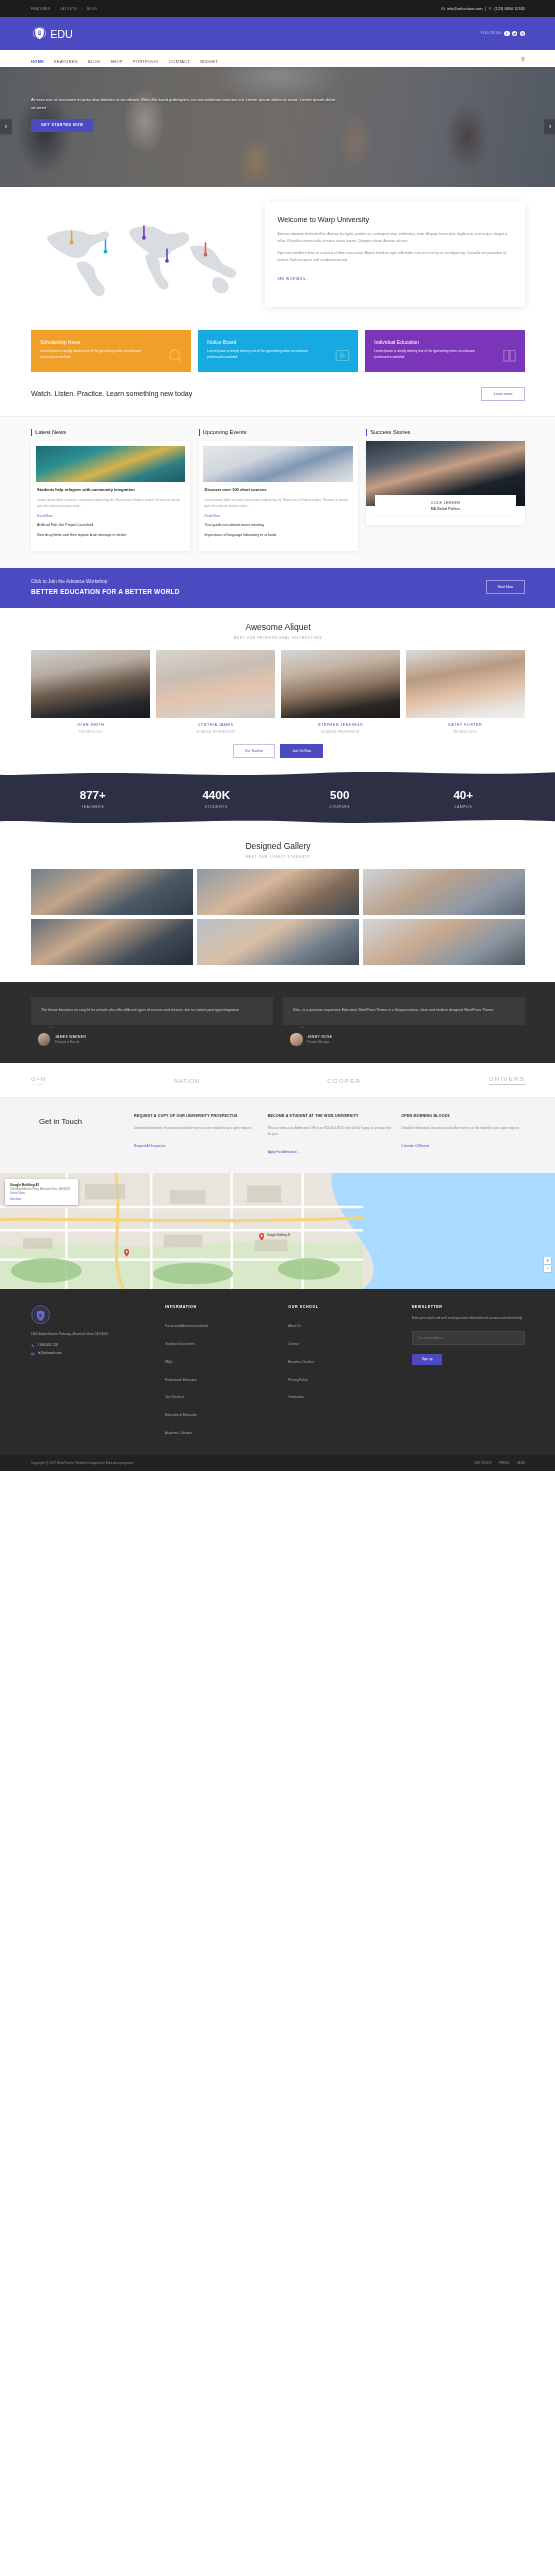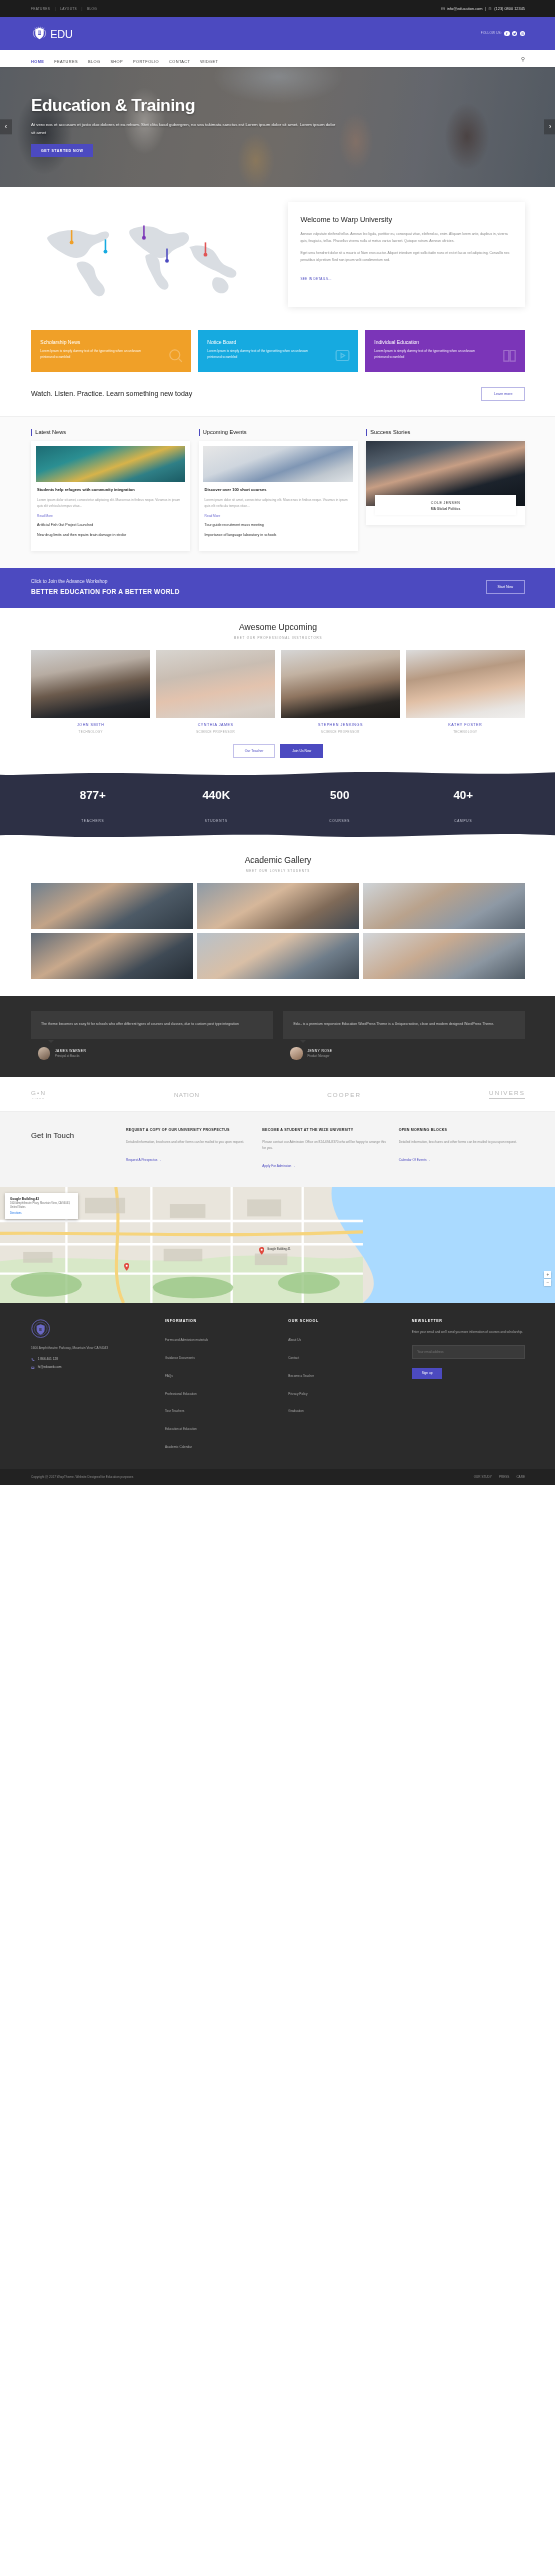--- a/index.html
+++ b/index.html
@@ -55,21 +55,21 @@
   .hero p { color:#f0f0f0; font-size:4.3px; line-height:1.75; max-width:309px;
             text-shadow:0 0.8px 1.5px rgba(0,0,0,.4); }
   .hero-btn { display:inline-block; margin-top:7.7px; background:#4c4ac0; color:#fff;
               font-size:3.6px; letter-spacing:0.5px; padding:4.6px 10px; text-transform:uppercase;
               font-weight:bold; }
   .hero-arrow { position:absolute; top:50%; transform:translateY(-50%); z-index:4;
                 width:11.6px; height:15.4px; background:rgba(40,40,40,.45); color:#fff;
                 display:flex; align-items:center; justify-content:center; font-size:7px; }
   .ha-left { left:0; } .ha-right { right:0; }
   
-  .welcome { background:#fff; padding:20px 31px 18.5px; display:flex; gap:25px; position:relative; }
+  .welcome { background:#fff; padding:20px 31px 18.5px; display:flex; gap:2px; position:relative; }
   .worldmap { flex:0 0 232px; position:relative; height:100px; }
   .worldmap svg { width:100%; height:100%; }
   .welcome-card { flex:1; background:#fff; box-shadow:0 0.8px 7px rgba(0,0,0,.11);
                   padding:13px 12.4px 14.7px; margin-top:-4.6px; }
   .welcome-card h2 { font-size:7.3px; font-weight:normal; color:#222; margin-bottom:7px; }
   .welcome-card p { font-size:3.4px; line-height:1.95; color:#8b8b8b; margin-bottom:5.4px; }
   .welcome-card a { font-size:3.1px; color:#4c4ac0; letter-spacing:0.3px;
                     text-decoration:none; text-transform:uppercase; }
   
   .features { display:flex; gap:7px; padding:4.6px 31px 0; }
@@ -120,21 +120,21 @@
   .trole { font-size:2.9px; color:#a6a6a6; letter-spacing:0.4px; text-transform:uppercase; }
   .tbtns { margin-top:10px; display:flex; gap:5.4px; justify-content:center; }
   .tbtns a { font-size:3.4px; padding:3.9px 10.8px; text-decoration:none; border:0.8px solid #c3c1ea; color:#4c4ac0; }
   .tbtns a.filled { background:#4c4ac0; color:#fff; border-color:#4c4ac0; }
   
   .stats { background:#2d3045; position:relative; padding:18.5px 31px 17px;
            display:flex; justify-content:space-between; }
   .wave-top, .wave-bot { position:absolute; left:0; width:100%; height:7px; }
   .wave-top { top:0; } .wave-bot { bottom:0; }
   .stat { flex:1; text-align:center; color:#fff; }
-  .stat .v { font-size:11.6px; font-weight:bold; margin-bottom:18px; }
+  .stat .v { font-size:11.6px; font-weight:bold; margin-bottom:4px; }
   .stat .k { font-size:3.1px; letter-spacing:0.8px; color:#c6c8d6; text-transform:uppercase; }
   
   .gallery { padding:14.7px 31px 17px; text-align:center; }
   .ggrid { display:grid; grid-template-columns:repeat(3,1fr); gap:3.9px; }
   .gcell { height:46px; width:100%; }
   
   .testi { background:#2e2e2e; padding:15.4px 31px 17px; display:flex; gap:10.8px; }
   .tbox { flex:1; }
   .quote { background:#3b3b3b; color:#c9c9c9; font-size:3.5px; line-height:1.95;
            padding:10px 10px 10.8px; position:relative; }
@@ -145,21 +145,21 @@
   .tavatar { width:12.4px; height:12.4px; border-radius:50%; }
   .tperson .nm { color:#fff; font-size:3.3px; letter-spacing:0.4px; margin-bottom:1.5px; }
   .tperson .ps { color:#989898; font-size:2.9px; }
   
   .brands { background:#fff; padding:12.4px 31px; display:flex; justify-content:space-between;
             align-items:center; border-bottom:0.8px solid #eee; }
   .brand { color:#b8b8b8; font-size:6.2px; letter-spacing:1.2px; text-align:center; }
   .brand small { display:block; font-size:2.2px; letter-spacing:1.2px; margin-top:0.8px; }
   
   .touch { background:#f4f4f4; padding:15.4px 31px 17px; display:flex; gap:10px; }
-  .touch h2 { font-size:7.7px; color:#1f1f1f; font-weight:normal; flex:0 0 85px; padding-top:3.1px; }
+  .touch h2 { font-size:7.7px; color:#1f1f1f; font-weight:normal; flex:0 0 85px; padding-top:3.1px;margin-left:8px; }
   .tcol { flex:1; }
   .tcol h5 { font-size:3.6px; color:#2a2a2a; line-height:1.6; margin-bottom:5.4px;
              letter-spacing:0.2px; font-weight:bold; text-transform:uppercase; }
   .tcol p { font-size:3.2px; color:#8d8d8d; line-height:1.9; margin-bottom:5.4px; }
   .tcol a { font-size:3.2px; color:#4c4ac0; text-decoration:none; }
   
   .mapwrap { position:relative; height:116px; overflow:hidden;
              background:#e8e4dd; }
   .mapcard { position:absolute; left:5.4px; top:5.4px; width:73px; background:#fff;
              box-shadow:0 0.8px 3.1px rgba(0,0,0,.3); padding:3.9px 4.6px; z-index:4; }
@@ -265,21 +265,20 @@
     <li><a>CONTACT</a></li>
     <li><a>WIDGET</a></li>
   </ul>
   <span class="search-ico">⚲</span>
 </div>
 
 <div class="hero">
   <div class="hero-arrow ha-left">‹</div>
   <div class="hero-arrow ha-right">›</div>
   <div class="hero-inner">
-    <h1>Education &amp; Training</h1>
     <p>At vero eos et accusam et justo duo dolores et ea rebum. Stet clita kasd gubergren, no sea takimata sanctus est Lorem ipsum dolor sit amet. Lorem ipsum dolor sit amet</p>
     <a class="hero-btn">GET STARTED NOW</a>
   </div>
 </div>
 
 <div class="welcome">
   <div class="worldmap">
     <svg viewBox="0 0 300 130">
       <g fill="#d9dde2">
         <path d="M22 38c10-6 24-9 38-7 9 1 14 6 22 5 6-1 9-5 15-4 4 1 5 5 2 8-5 5-13 6-19 10-6 4-7 11-13 14-7 4-16 2-23-2-9-5-18-10-23-19-2-3 0-4 1-5z"></path>
@@ -388,21 +387,21 @@
 
 <div class="workshop">
   <div>
     <div class="l1">Click to Join the Advance Workshop</div>
     <div class="l2">BETTER EDUCATION FOR A BETTER WORLD</div>
   </div>
   <a>Start Now</a>
 </div>
 
 <div class="teachers">
-  <h2 class="sec-title">Awesome Upcoming</h2>
+  <h2 class="sec-title">Awesome Aliquet</h2>
   <div class="sec-sub">MEET OUR PROFESSIONAL INSTRUCTORS</div>
   <div class="tgrid">
     <div class="tcard">
       <div class="tphoto" style="background:linear-gradient(170deg,#cfcfcf 0%,#b7aca2 30%,#6b5a4c 55%,#26282c 80%,#17181b 100%)"></div>
       <div class="tname">JOHN SMITH</div>
       <div class="trole">TECHNOLOGY</div>
     </div>
     <div class="tcard">
       <div class="tphoto" style="background:linear-gradient(170deg,#d8d5d0 0%,#c9bdb2 35%,#e3c3ae 60%,#d9cfc6 85%,#cfc8c1 100%)"></div>
       <div class="tname">CYNTHIA JAMES</div>
@@ -444,21 +443,21 @@
     <div class="v">500</div>
     <div class="k">COURSES</div>
   </div>
   <div class="stat">
     <div class="v">40+</div>
     <div class="k">CAMPUS</div>
   </div>
 </div>
 
 <div class="gallery">
-  <h2 class="sec-title">Academic Gallery</h2>
+  <h2 class="sec-title">Designed Gallery</h2>
   <div class="sec-sub">MEET OUR LOVELY STUDENTS</div>
   <div class="ggrid">
     <div class="gcell" style="background:linear-gradient(150deg,#6e7f8e 0%,#c3a488 35%,#4d5a66 65%,#2f3a44 100%)"></div>
     <div class="gcell" style="background:linear-gradient(150deg,#8d9aa6 0%,#d6b79a 40%,#7f6a58 70%,#3d4752 100%)"></div>
     <div class="gcell" style="background:linear-gradient(150deg,#cfd4d8 0%,#b9a28c 40%,#8e99a5 70%,#5a6672 100%)"></div>
     <div class="gcell" style="background:linear-gradient(150deg,#5f6b78 0%,#c9a98c 35%,#3f4a55 70%,#242c34 100%)"></div>
     <div class="gcell" style="background:linear-gradient(150deg,#b7c1ca 0%,#d9bfa6 40%,#6f7d8a 70%,#414b55 100%)"></div>
     <div class="gcell" style="background:linear-gradient(150deg,#d2d6da 0%,#c8aa90 40%,#8b96a1 70%,#4e5963 100%)"></div>
   </div>
 </div>

